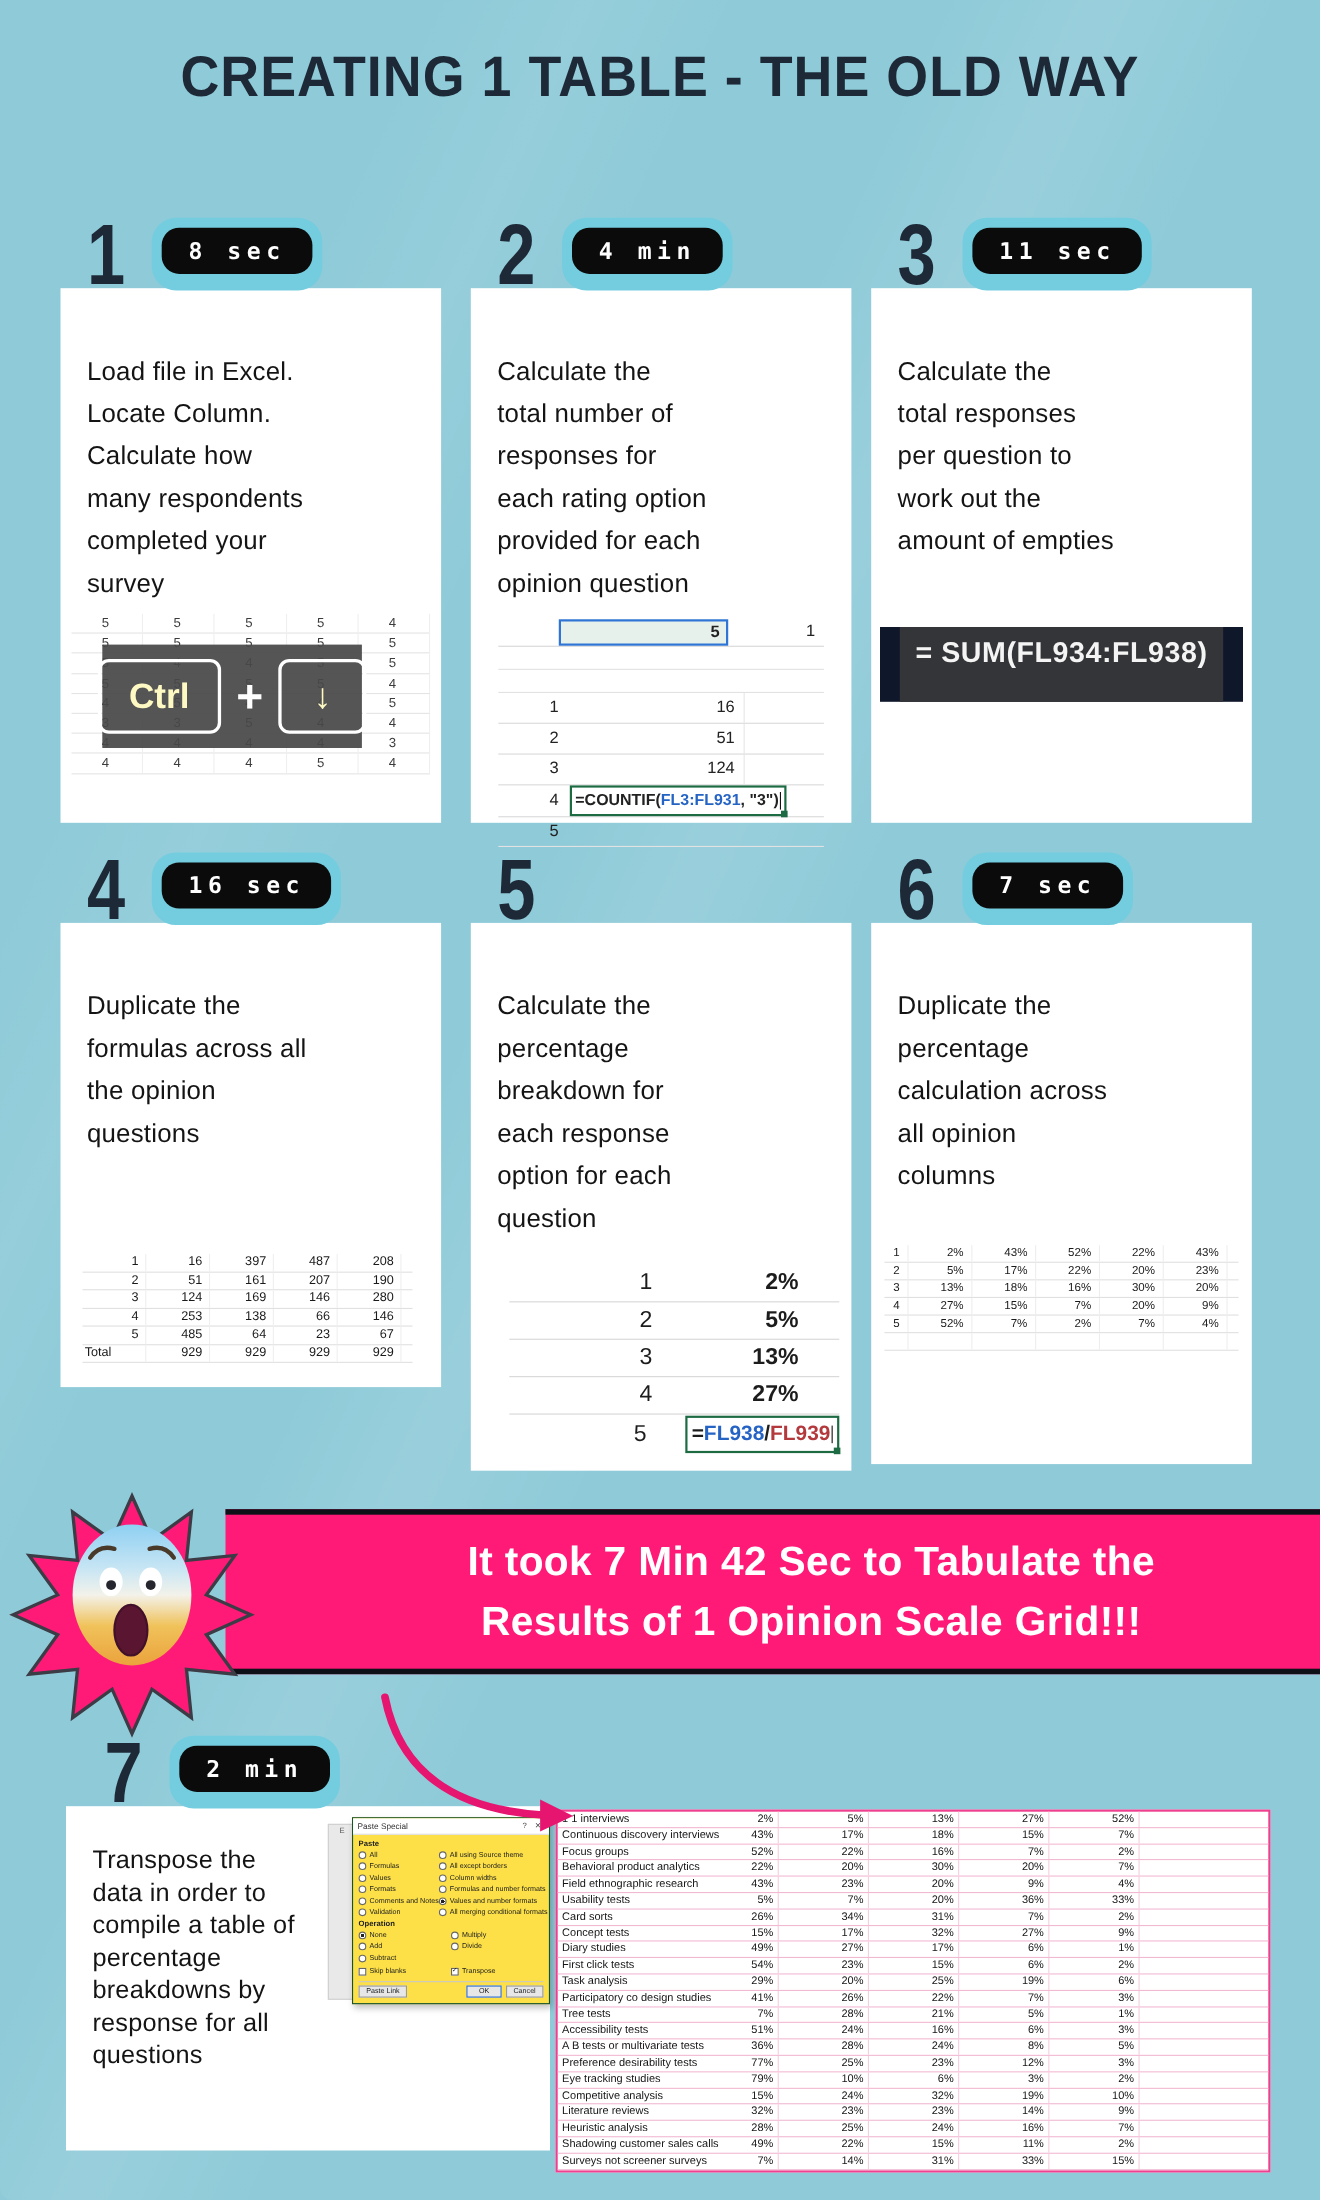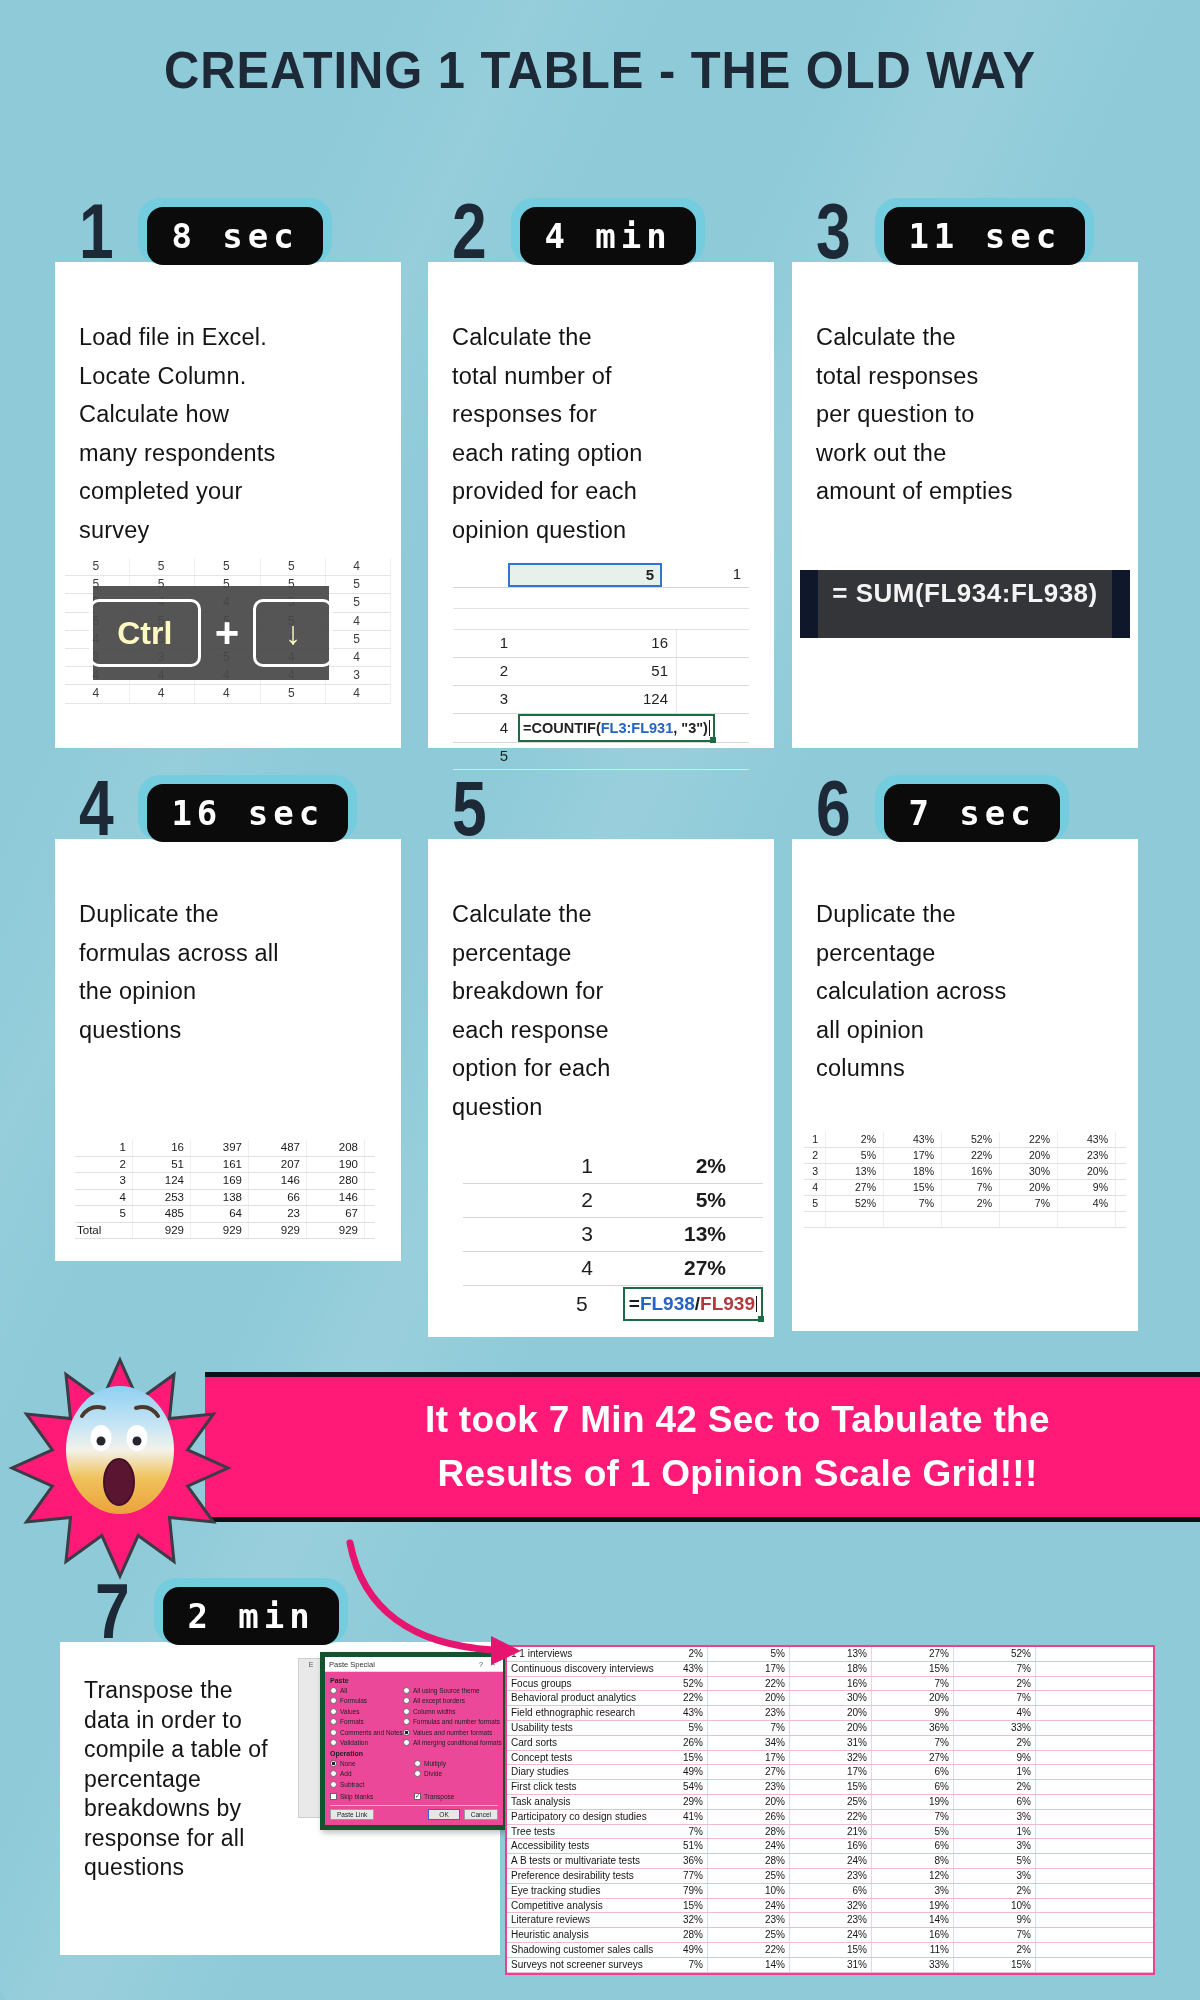--- a/index.html
+++ b/index.html
@@ -14,21 +14,21 @@
     font-size:52px;font-weight:800;color:#1d2936;letter-spacing:1px;transform:scaleX(.94);}
   
   .step{position:absolute;width:346px;}
   #s1{left:55px;top:198px}#s2{left:428px;top:198px}#s3{left:792px;top:198px}
   #s4{left:55px;top:775px}#s5{left:428px;top:775px}#s6{left:792px;top:775px}
   #s7head{position:absolute;left:95px;top:1578px;display:flex;align-items:flex-start;gap:16px;z-index:6}
   .step-head{position:relative;height:64px;display:flex;align-items:flex-start;gap:16px;padding-left:24px;z-index:3}
   .num{font-size:78px;line-height:66px;font-weight:800;color:#1d2936;transform:scaleX(.8);transform-origin:left top;}
   .halo{background:#74cddf;border-radius:22px;padding:9px;margin-top:0;height:48px;}
   .pill{display:block;background:#0b0b0b;border-radius:16px;padding:9px 24px;color:#fff;
-    font-family:"DejaVu Sans Mono",monospace;font-weight:700;font-size:34px;letter-spacing:5px;white-space:nowrap;}
+    font-family:"DejaVu Sans Mono",monospace;font-weight:700;font-size:21px;letter-spacing:5px;white-space:nowrap;}
   .card{position:absolute;left:0;top:64px;width:346px;background:#ffffff;z-index:2;}
   #s1 .card,#s2 .card,#s3 .card{height:486px}
   #s4 .card{height:422px}
   #s5 .card{height:498px}
   #s6 .card{height:492px}
   #card7{position:absolute;left:60px;top:1642px;width:440px;height:313px;background:#fff;z-index:2}
   .body{position:absolute;left:24px;top:56px;right:10px;margin:0;font-size:23.5px;line-height:38.5px;
     color:#141414;letter-spacing:.2px;white-space:pre-line;}
   #card7 .body{top:34px;font-size:23px;line-height:29.5px;}
   
@@ -86,21 +86,21 @@
     border-top:5px solid #0d1016;border-bottom:5px solid #0d1016;z-index:4;
     display:flex;align-items:center;justify-content:center;padding-left:70px;box-sizing:border-box;}
   .banner-text{margin:0;font-size:37px;line-height:54px;font-weight:700;color:#ffffff;
     text-align:center;white-space:pre-line;letter-spacing:.3px;}
   .burst{position:absolute;left:0px;top:1338px;width:240px;height:264px;z-index:5;}
   
   .arrow{position:absolute;left:295px;top:1515px;width:260px;height:160px;z-index:6;}
   
   .sliver{position:absolute;left:238px;top:16px;width:24px;height:158px;background:#e9e9e9;border:1px solid #cfcfcf;
     font-size:7px;color:#555;text-align:center;line-height:11px;}
-  .dialog{position:absolute;left:260px;top:10px;width:178px;background:#ec4899;border:5px solid #14532d;
+  .dialog{position:absolute;left:260px;top:10px;width:178px;background:#fde047;border:1px solid #14532d;
     box-shadow:2px 3px 6px rgba(0,0,0,.25);font-size:6.5px;color:#222;z-index:3;}
   .dtitle{display:flex;align-items:center;height:14px;padding:0 4px;font-size:7.5px;color:#333;background:#fff;border-bottom:1px solid #ddd;}
   .dtitle .t{flex:1}
   .dhelp,.dclose{width:12px;text-align:center;color:#444;font-size:7px;}
   .dbody{padding:3px 5px 5px;}
   .dgroup{font-size:7px;font-weight:700;margin:2px 0 1px;}
   .dcols{display:flex;}
   .dcols>div{flex:1}
   .dr{display:flex;align-items:center;height:10.5px;}
   .radio{width:5px;height:5px;border:1px solid #666;border-radius:50%;margin-right:3px;flex:0 0 auto;background:#fff;}

